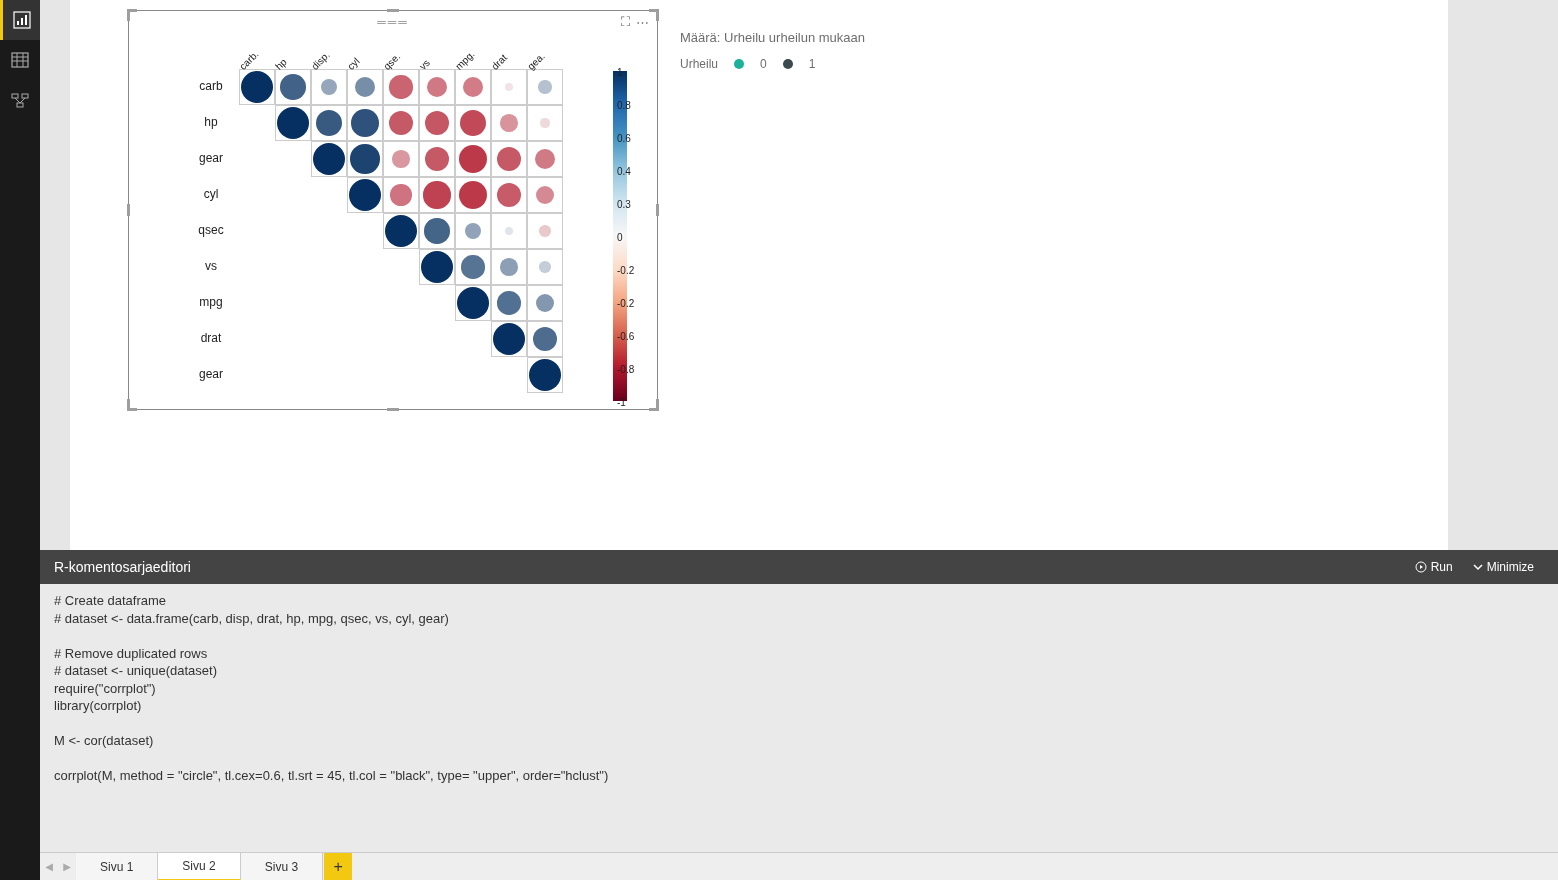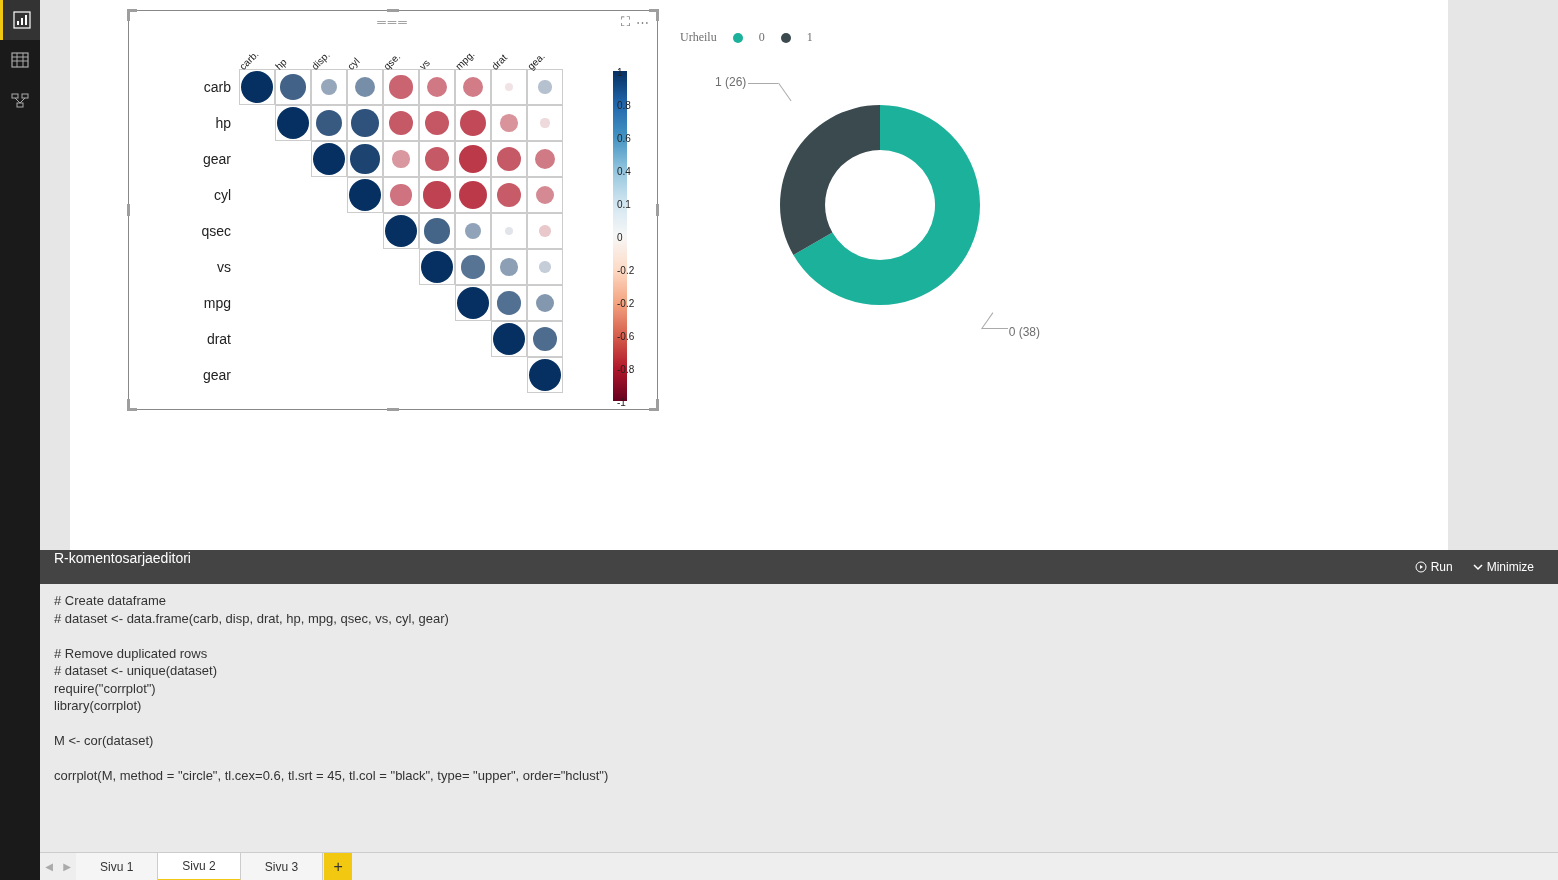--- a/index.html
+++ b/index.html
@@ -13,36 +13,36 @@
 .canvas-area { flex: 1; background: #e6e6e6; position: relative; overflow: hidden; }
 .canvas-inner { position: absolute; left: 30px; top: 0; right: 110px; bottom: 0; background: #fff; }
 
 .vis-correlation { position: absolute; left: 58px; top: 10px; width: 530px; height: 400px; border: 1px solid #888; background: #fff; }
 .vis-selected .sel-handle { position: absolute; width: 12px; height: 3px; background: #9e9e9e; }
 .vis-selected .sel-handle.v { width: 3px; height: 12px; }
 .vis-header { position: absolute; top: 0; left: 0; right: 0; height: 22px; display: flex; justify-content: flex-end; align-items: center; gap: 6px; padding-right: 8px; }
 .vis-header .drag { position: absolute; left: 50%; transform: translateX(-50%); color: #888; font-size: 12px; letter-spacing: 2px; }
 .corr-body { position: absolute; top: 30px; left: 60px; right: 80px; bottom: 10px; }
 .diag-label { position: absolute; font-size: 10px; color: #222; transform: rotate(-45deg); transform-origin: left bottom; }
-.row-label { position: absolute; font-size: 14px; color: #222; text-align: right; width: 40px; }
+.row-label { position: absolute; font-size: 12px; color: #222; text-align: center; width: 40px; }
 .corr-grid { position: absolute; left: 50px; top: 28px; }
 .cell { position: absolute; width: 36px; height: 36px; border: 1px solid #ccc; display: flex; align-items: center; justify-content: center; }
 .dot { border-radius: 50%; }
 .legend-bar { position: absolute; right: -50px; top: 30px; width: 14px; height: 330px; background: linear-gradient(to bottom, #053061, #2166ac, #4393c3, #92c5de, #d1e5f0, #f7f7f7, #fddbc7, #f4a582, #d6604d, #b2182b, #67001f); }
 .legend-tick { position: absolute; right: -70px; font-size: 10px; color: #222; width: 30px; text-align: left; }
 
 .vis-donut { position: absolute; left: 610px; top: 30px; width: 450px; height: 380px; }
 .donut-title { font-size: 13px; color: #6e6e6e; margin-bottom: 12px; }
-.donut-legend { font-size: 12px; color: #6e6e6e; display: flex; align-items: center; gap: 16px; margin-bottom: 20px; font-family: Liberation Serif, serif; }
+.donut-legend { font-size: 12px; color: #6e6e6e; display: flex; align-items: center; gap: 16px; margin-bottom: 20px; }
 .leg-dot { width: 10px; height: 10px; border-radius: 50%; display: inline-block; }
 .donut-wrap { position: relative; width: 280px; height: 280px; margin-left: 60px; }
 .donut-label { position: absolute; font-size: 12px; color: #6e6e6e; white-space: nowrap; }
 .donut-line { position: absolute; background: #aaa; }
 
-.editor-header { height: 34px; background: #444; color: #fff; display: flex; padding: 0 14px; font-size: 14px; }
+.editor-header { height: 34px; background: #444; color: #fff; display: flex; align-items: center; padding: 0 14px; font-size: 14px; }
 .editor-header .spacer { flex: 1; }
 .editor-btn { color: #fff; font-size: 12px; display: flex; align-items: center; gap: 4px; padding: 0 10px; cursor: pointer; }
 
 .warning-bar { height: 28px; background: #ffffb3; border-top: 1px solid #d4d400; border-bottom: 1px solid #d4d400; display: flex; align-items: center; padding: 0 14px; font-size: 12px; color: #333; }
 .warning-bar .spacer { flex: 1; }
 .warning-close { cursor: pointer; font-size: 16px; color: #555; }
 
 .code-area { background: #eaeaea; padding: 8px 14px; font-family: "Segoe UI", Arial, sans-serif; font-size: 13px; color: #333; height: 268px; line-height: 1.35; white-space: pre; overflow: auto; }
 
 .tab-bar { height: 28px; background: #eee; border-top: 1px solid #ccc; display: flex; align-items: center; }
@@ -262,51 +262,38 @@
               <div class="row-label" style="left: 2px; top: 146px;">cyl</div>
               <div class="row-label" style="left: 2px; top: 182px;">qsec</div>
               <div class="row-label" style="left: 2px; top: 218px;">vs</div>
               <div class="row-label" style="left: 2px; top: 254px;">mpg</div>
               <div class="row-label" style="left: 2px; top: 290px;">drat</div>
               <div class="row-label" style="left: 2px; top: 326px;">gear</div>
               <div class="legend-tick" style="top: 26px;">1</div>
               <div class="legend-tick" style="top: 59px;">0.8</div>
               <div class="legend-tick" style="top: 92px;">0.6</div>
               <div class="legend-tick" style="top: 125px;">0.4</div>
-              <div class="legend-tick" style="top: 158px;">0.1</div>
+              <div class="legend-tick" style="top: 158px;">0.3</div>
               <div class="legend-tick" style="top: 191px;">0</div>
               <div class="legend-tick" style="top: 224px;">-0.2</div>
               <div class="legend-tick" style="top: 257px;">-0.2</div>
               <div class="legend-tick" style="top: 290px;">-0.6</div>
               <div class="legend-tick" style="top: 323px;">-0.8</div>
               <div class="legend-tick" style="top: 356px;">-1</div>
             </div>
         </div>
 
         <div class="vis-donut">
+          <div class="donut-title">Määrä: Urheilu urheilun mukaan</div>
           <div class="donut-legend">
             <span>Urheilu</span>
             <span class="leg-dot" style="background:#1bb19b"></span>
             <span>0</span>
             <span class="leg-dot" style="background:#3b4a4f"></span>
             <span>1</span>
-          </div>
-          <div class="donut-wrap">
-            <svg width="280" height="280" viewBox="0 0 280 280">
-              <g transform="translate(140,140)">
-                <path d="M 0 -100 A 100 100 0 1 1 -86.6 50 L -47.6 27.5 A 55 55 0 1 0 0 -55 Z" fill="#1bb19b"></path>
-                <path d="M -86.6 50 A 100 100 0 0 1 0 -100 L 0 -55 A 55 55 0 0 0 -47.6 27.5 Z" fill="#3b4a4f"></path>
-              </g>
-            </svg>
-            <div class="donut-label" style="top:10px; left:-25px">1 (26)</div>
-            <div class="donut-line" style="top:18px;left:8px;width:30px;height:1px"></div>
-            <div class="donut-line" style="top:18px;left:38px;width:1px;height:22px;transform:rotate(-35deg);transform-origin:top"></div>
-            <div class="donut-label" style="bottom:6px; right:-20px">0 (38)</div>
-            <div class="donut-line" style="bottom:16px;right:12px;width:26px;height:1px"></div>
-            <div class="donut-line" style="bottom:16px;right:38px;width:1px;height:20px;transform:rotate(35deg);transform-origin:bottom"></div>
           </div>
         </div>
 
       </div>
     </div>
 
     <div class="editor-header">
       <span>R-komentosarjaeditori</span>
       <span class="spacer"></span>
       <span class="editor-btn">

